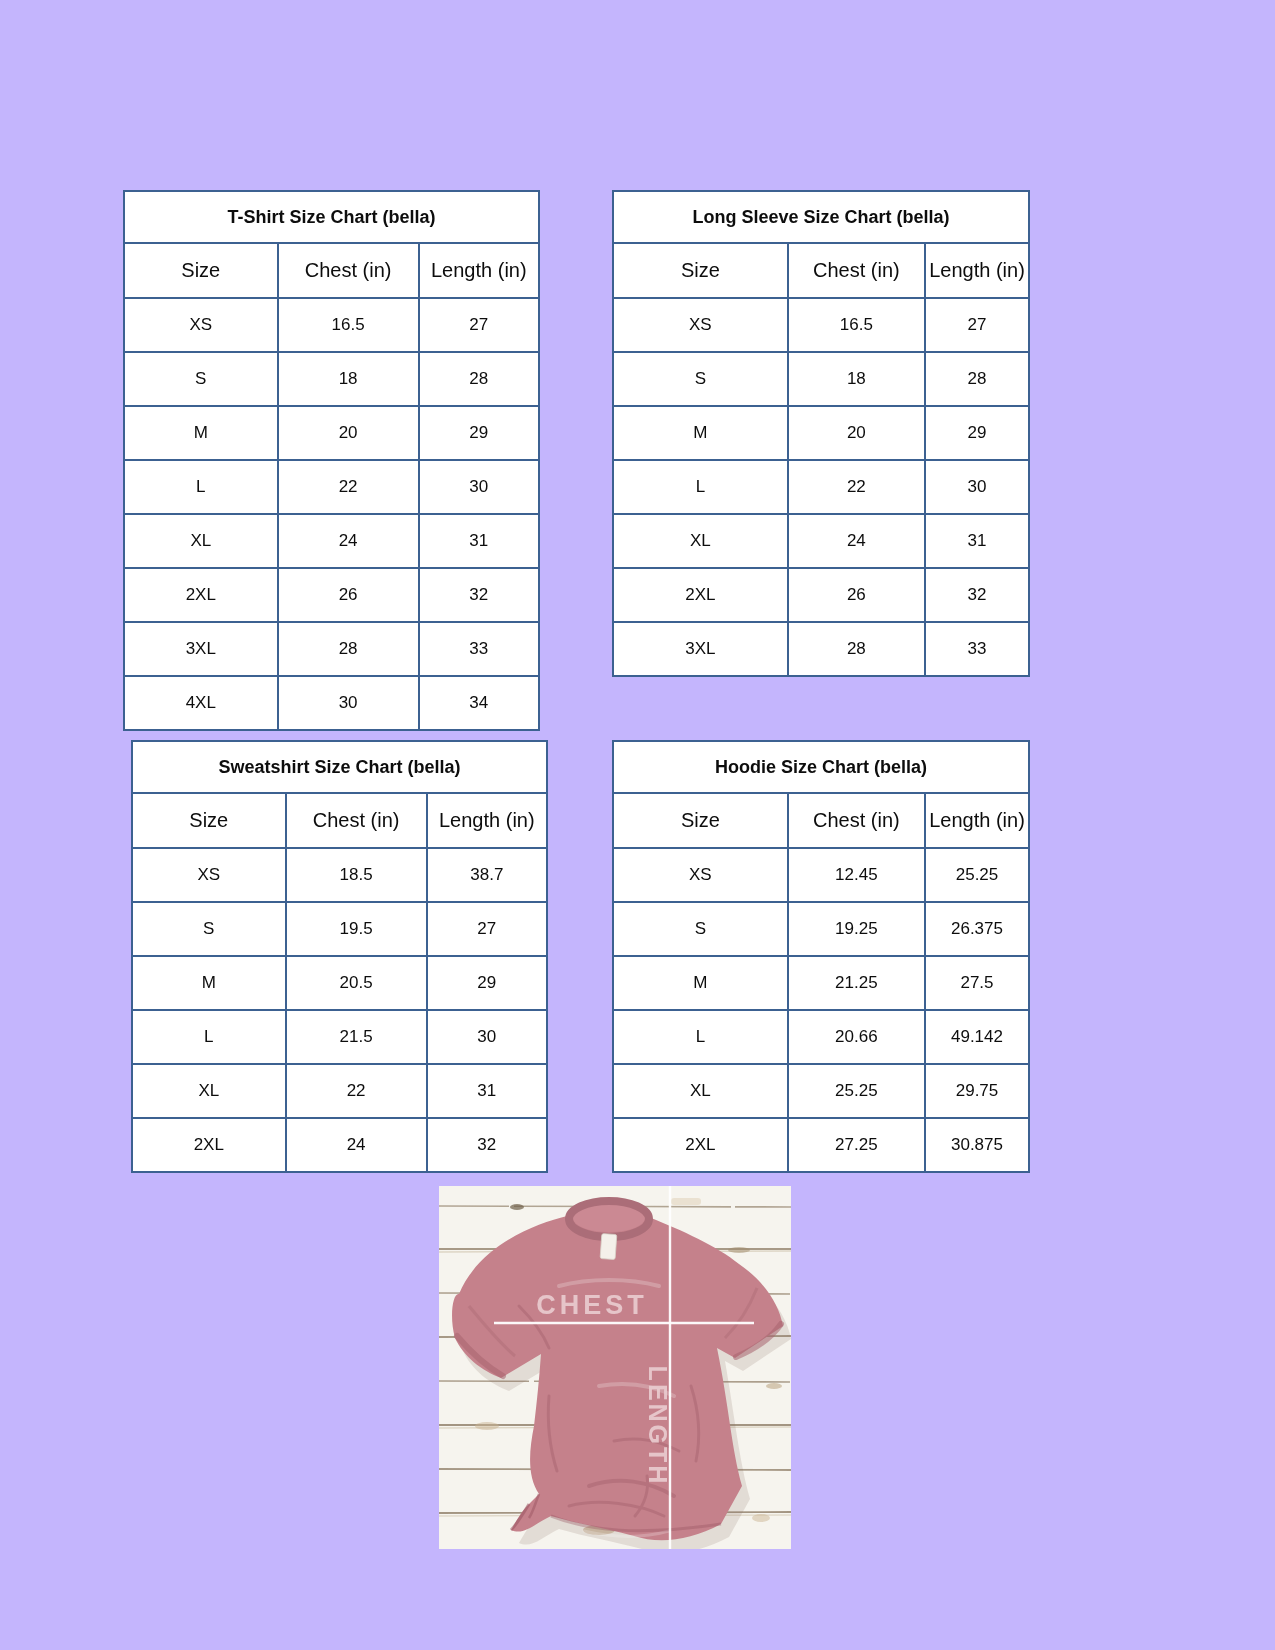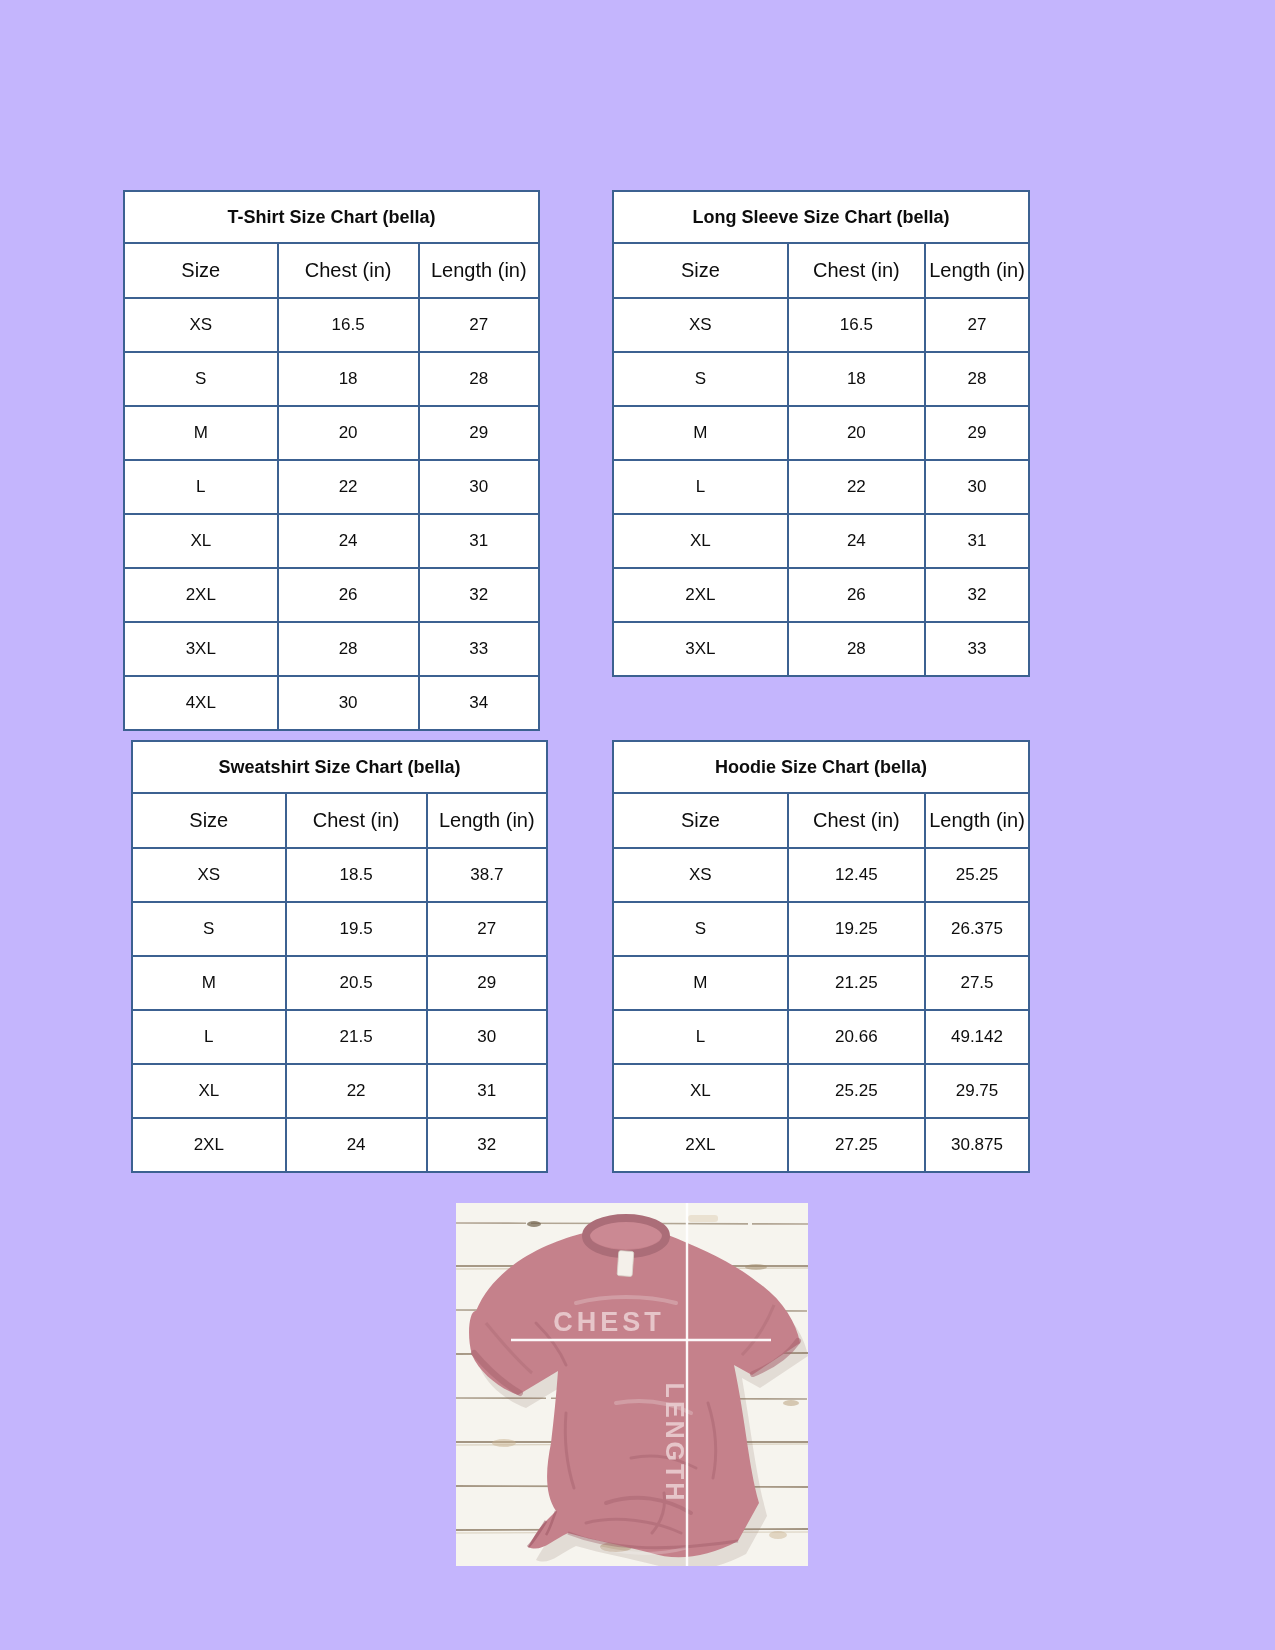--- a/index.html
+++ b/index.html
@@ -43,21 +43,21 @@
   .t1{left:123px; top:190px; width:417px;}
   .t2{left:612px; top:190px; width:418px;}
   .t3{left:123px; top:740px; width:417px;padding-left:8px;}
   .t4{left:612px; top:740px; width:418px;}
   .photo{
     position:absolute;
     left:438px;
     top:1185px;
     width:352px;
     height:363px;
-    margin:18px;
+    margin:1px;
   }
   .photo svg{display:block;}
 </style>
 </head>
 <body>
 
 <div class="page">
 
   <section class="size-table t1">
     <table>

